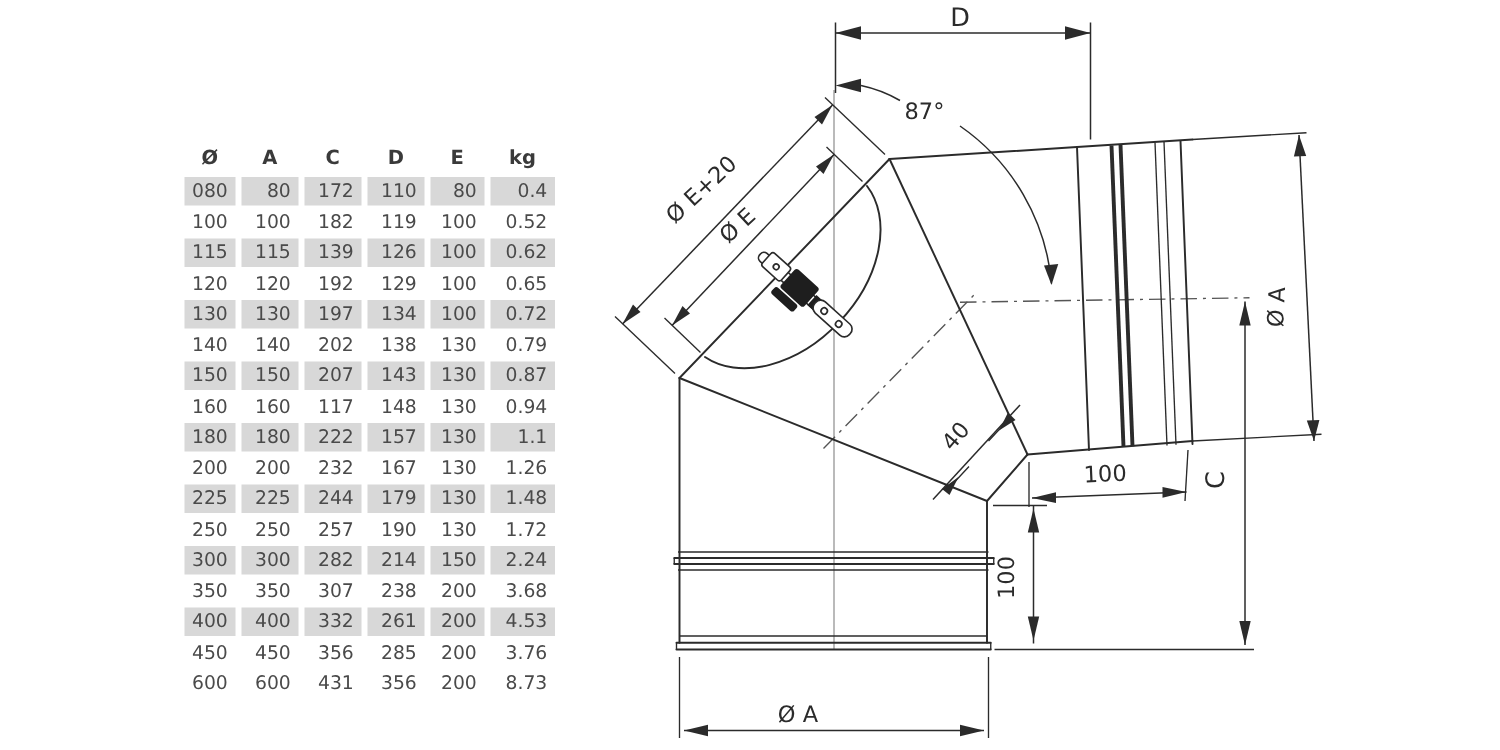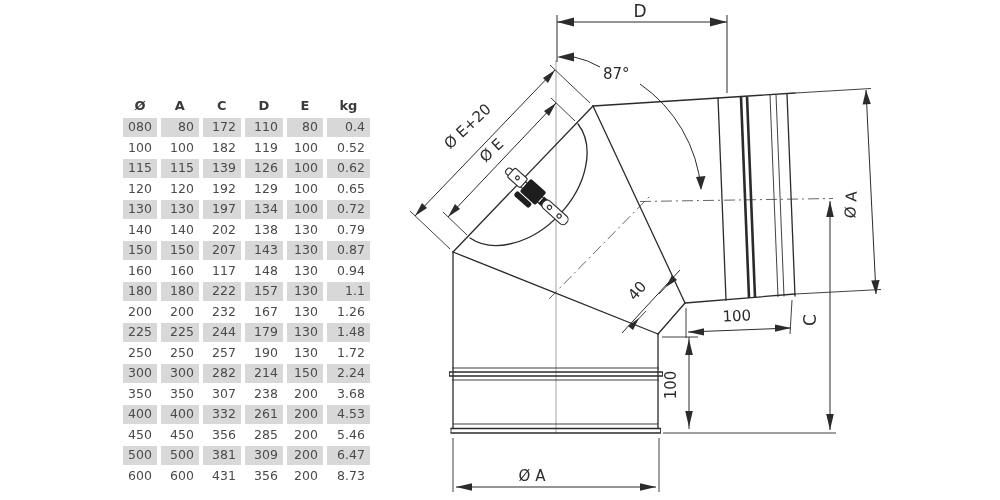--- a/index.html
+++ b/index.html
@@ -173,29 +173,21 @@
           <td>261</td>
           <td>200</td>
           <td>4.53</td>
         </tr>
         <tr>
           <td>450</td>
           <td>450</td>
           <td>356</td>
           <td>285</td>
           <td>200</td>
-          <td>5.46</td>
-        </tr>
-        <tr class="shaded">
-          <td>500</td>
-          <td>500</td>
-          <td>381</td>
-          <td>309</td>
-          <td>200</td>
-          <td>6.47</td>
+          <td>3.76</td>
         </tr>
         <tr>
           <td>600</td>
           <td>600</td>
           <td>431</td>
           <td>356</td>
           <td>200</td>
           <td>8.73</td>
         </tr>
       </tbody>

